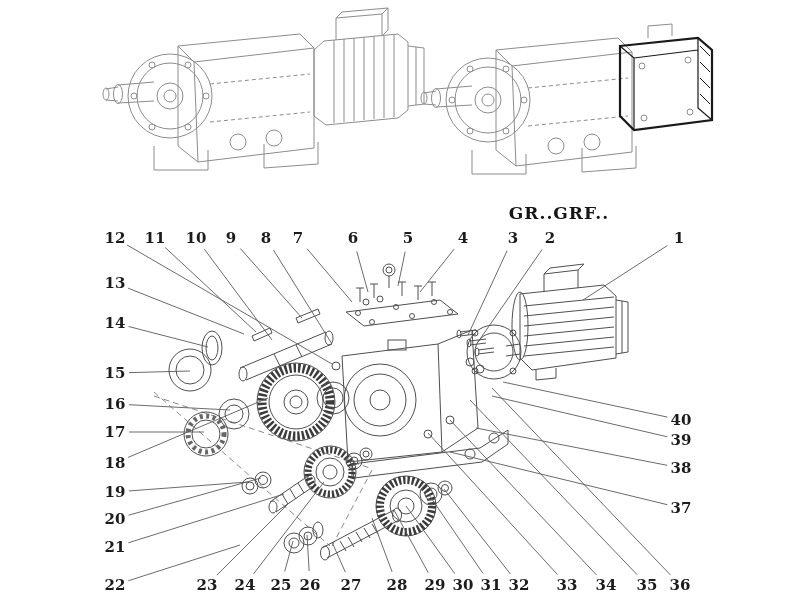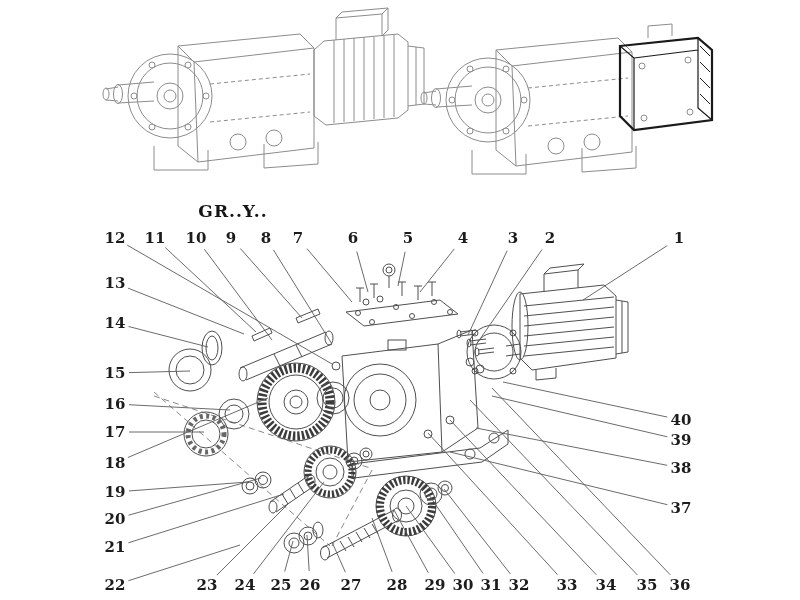--- a/index.html
+++ b/index.html
@@ -331,14 +331,14 @@
       <line x1="667.3940985203582" y1="504.70159964129897" x2="450" y2="452" class="leader"></line>
       <text x="681" y="508" text-anchor="middle" dominant-baseline="central" class="callout">37</text>
       <line x1="667.2591317116402" y1="465.3188549681249" x2="476" y2="428" class="leader"></line>
       <text x="681" y="468" text-anchor="middle" dominant-baseline="central" class="callout">38</text>
       <line x1="667.3646283196049" y1="436.82562775694504" x2="492" y2="396" class="leader"></line>
       <text x="681" y="440" text-anchor="middle" dominant-baseline="central" class="callout">39</text>
       <line x1="667.3085189631519" y1="417.0770995539313" x2="503" y2="382" class="leader"></line>
       <text x="681" y="420" text-anchor="middle" dominant-baseline="central" class="callout">40</text>
     </svg>
 
-  <div class="variant-label label-left">GR..Y..</div>
+  <div class="variant-label label-right">GR..GRF..</div>
 </div>
 
 </body></html>

